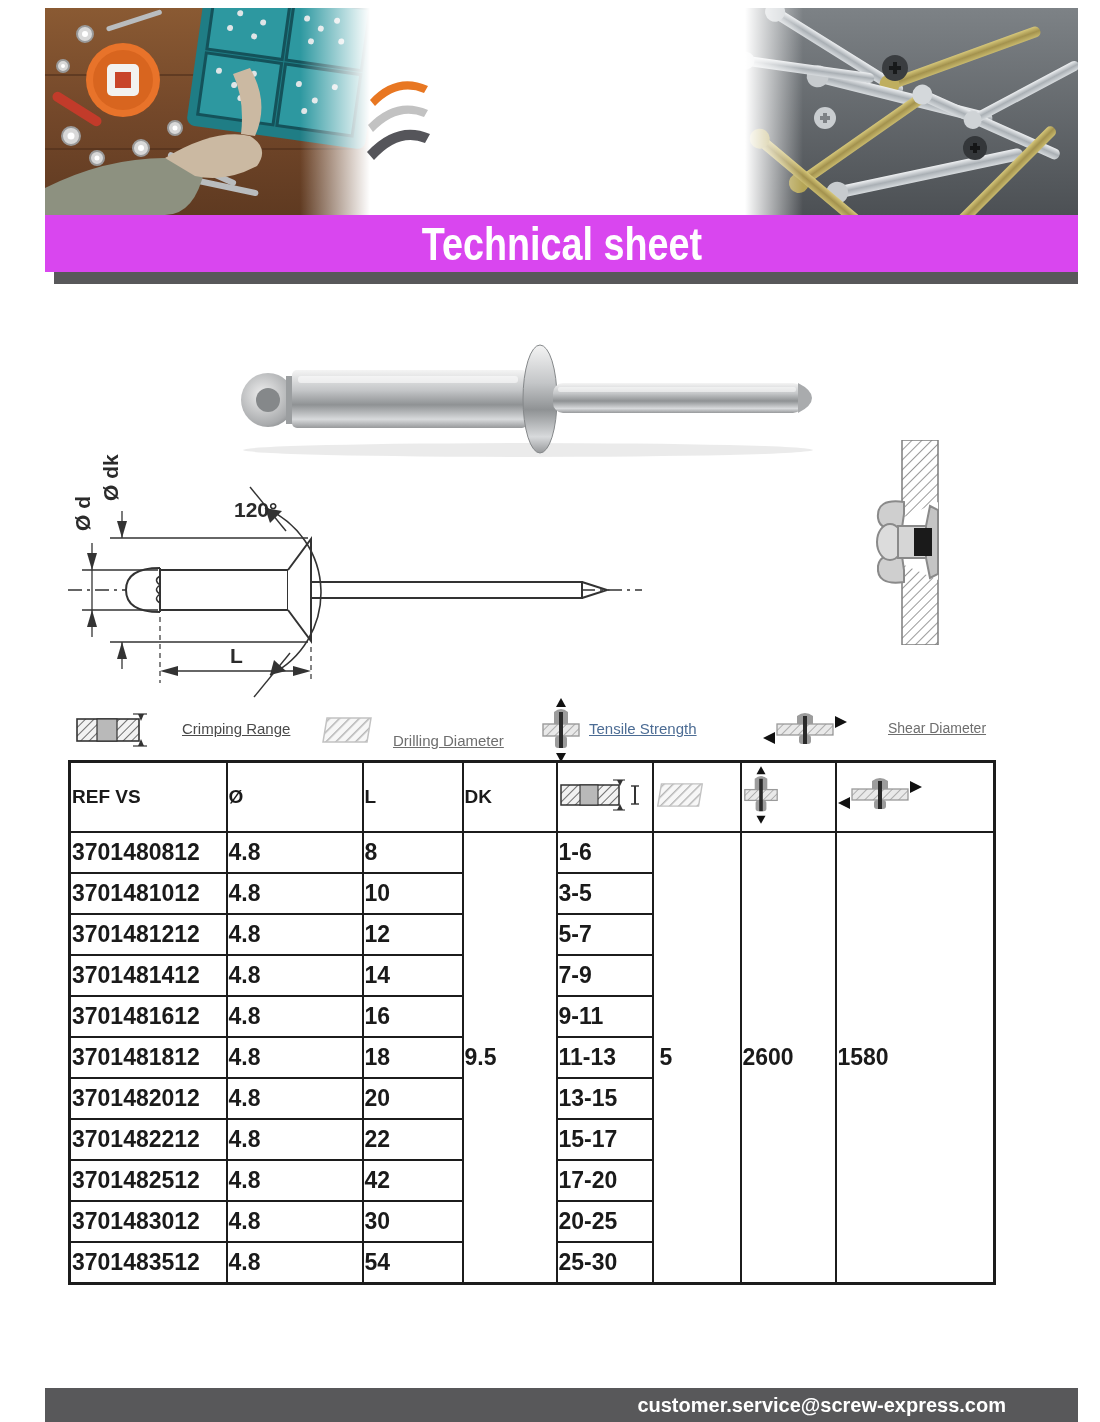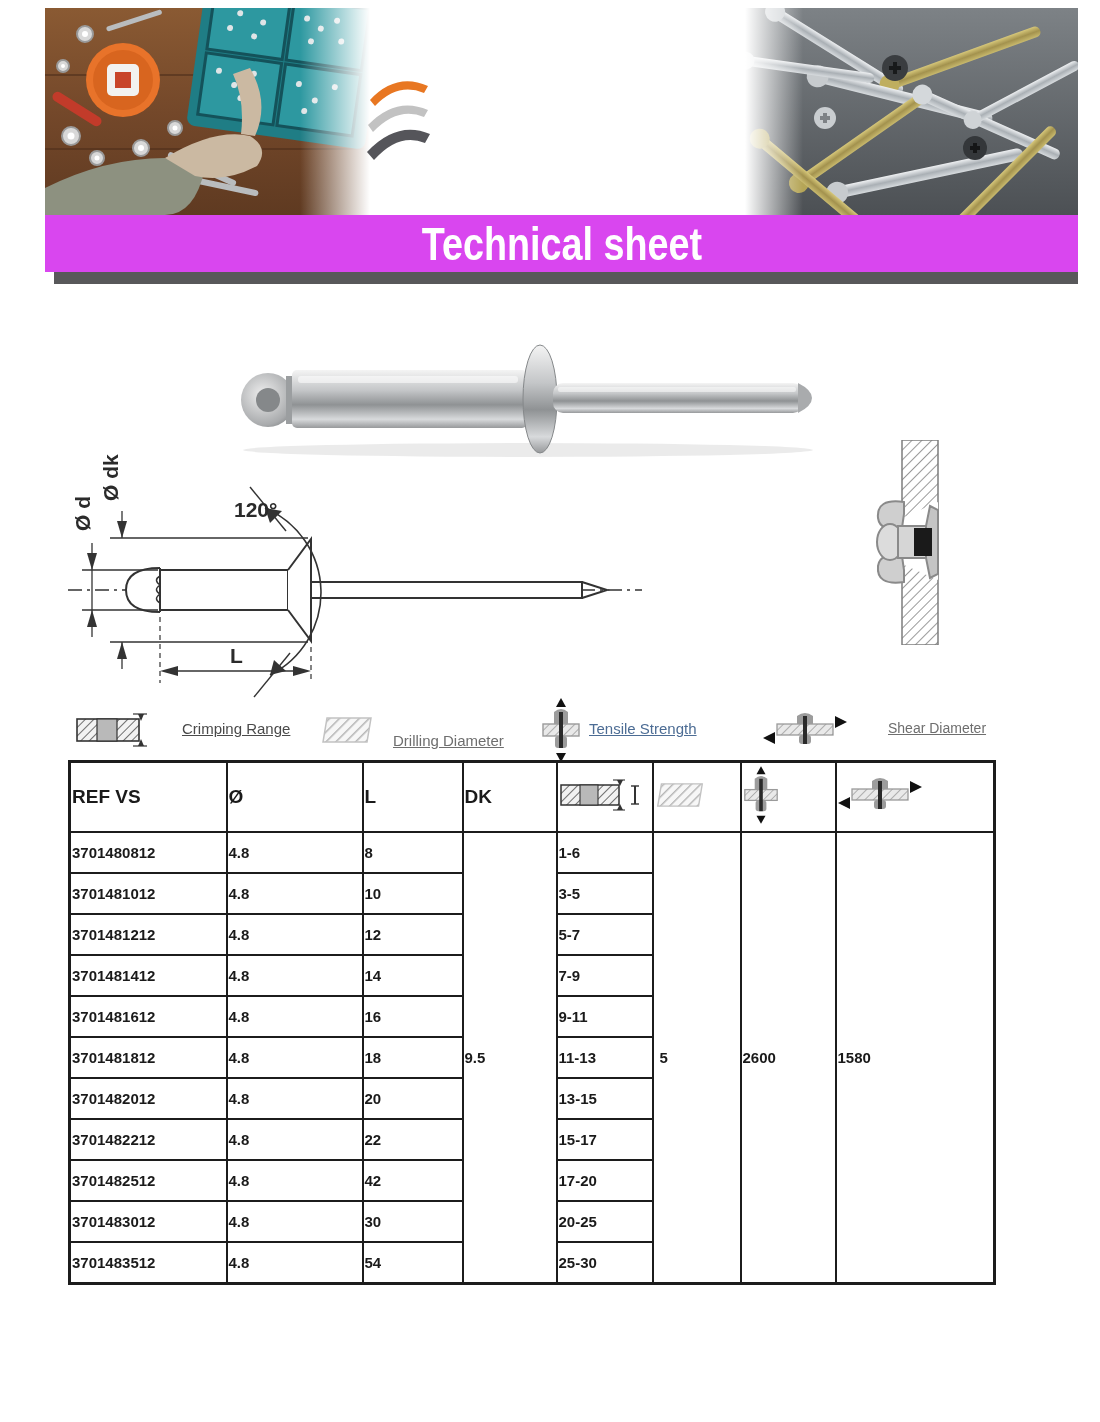--- a/index.html
+++ b/index.html
@@ -22,21 +22,21 @@
   
   .legend{position:absolute;left:45px;top:698px;width:1033px;height:64px;}
   .legend .lbl{position:absolute;font-size:15px;color:#4a4a4a;white-space:nowrap;text-decoration:underline;}
 
   
   .spec{position:absolute;left:68px;top:760px;border-collapse:collapse;table-layout:fixed;
         border:3px solid #1c1c1c;}
   .spec th,.spec td{border:2px solid #1c1c1c;text-align:left;vertical-align:middle;
         color:#1a1a1a;font-weight:bold;overflow:hidden;}
   .spec th{height:66px;font-size:19px;}
-  .spec td{height:37px;font-size:15px;}
+  .spec td{height:37px;font-size:23px;}
   .spec td.leftcell{text-align:left;padding-left:6px;}
 
   
   .footer{position:absolute;left:45px;top:1388px;width:1033px;height:34px;background:#58585a;
           display:flex;align-items:center;justify-content:flex-end;}
   .footer-email{color:#ffffff;font-size:20px;font-weight:bold;padding-right:72px;}
 </style>
 </head>
 <body>
 
@@ -538,14 +538,17 @@
         </tr>
       <tr>
           <td>3701483512</td>
           <td>4.8</td>
           <td>54</td>
           <td>25-30</td>
         </tr>
     </tbody>
   </table>
 
+  <div class="footer">
+    <span class="footer-email">customer.service@screw-express.com</span>
+  </div>
 
 </div>
 
 </body></html>

